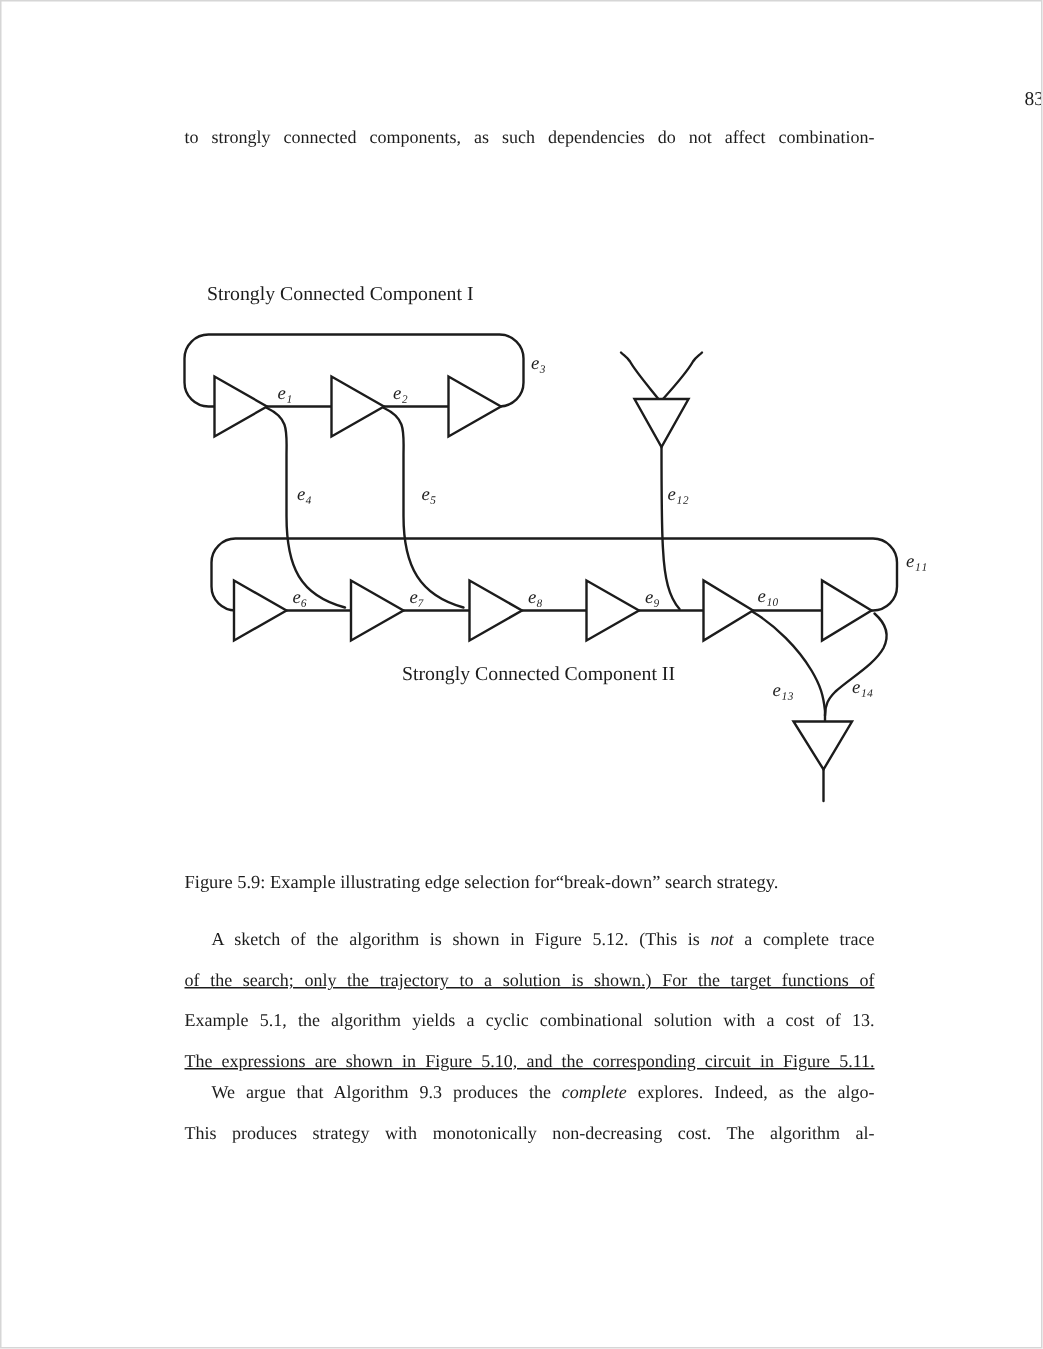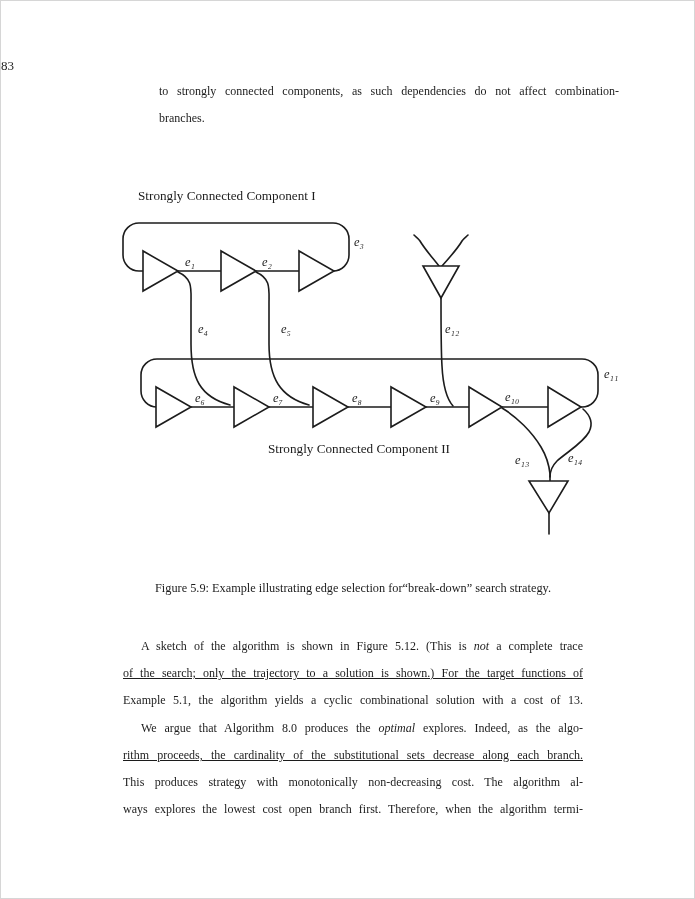--- a/index.html
+++ b/index.html
@@ -9,57 +9,56 @@
     background:#ffffff;
     border:1px solid #d6d6d6;
     box-sizing:border-box;
     margin:0 auto;
     font-family:"Liberation Serif","DejaVu Serif",serif;
     color:#1c1c1c;
     overflow:hidden;
   }
   .pageno{
     position:absolute;top:57px;left:0;width:695px;
-    text-align:left;font-size:13px;
+    text-align:right;font-size:13px;
   }
   .textblock{
     position:absolute;left:122px;width:460px;
     font-size:12px;line-height:27px;
   }
   .tline{display:block;text-align:justify;text-align-last:justify;}
   .tline.end{text-align:left;text-align-last:left;}
   .tline.indent{text-indent:18px;}
   .t1{word-spacing:-1px;}
   .t2{word-spacing:-1.8px;text-decoration:underline;}
   .caption{
     position:absolute;top:574px;left:122px;width:460px;
-    text-align:center;font-size:12.3px;line-height:27px;white-space:nowrap;
+    font-size:12.3px;line-height:27px;white-space:nowrap;
   }
   .figwrap{position:absolute;top:185px;left:0;width:695px;height:380px;}
   svg .wire{fill:none;stroke:#1c1c1c;stroke-width:1.6;stroke-linecap:round;}
   svg .gate{fill:#ffffff;stroke:#1c1c1c;stroke-width:1.6;stroke-linejoin:miter;}
   svg .edge-label{
     font-family:"Liberation Serif","DejaVu Serif",serif;
     font-style:italic;font-size:12.5px;fill:#1c1c1c;
   }
   svg .scc-label{
     font-family:"Liberation Serif","DejaVu Serif",serif;
     font-size:13.2px;fill:#1c1c1c;
   }
 </style>
 </head>
 <body>
 
 <div class="page">
 
   <div class="pageno">83</div>
 
-  <div class="textblock" style="top:77px;margin-left:36px;">
+  <div class="textblock" style="top:77px;">
     <span class="tline">to strongly connected components, as such dependencies do not affect combination-</span>
-    <span class="tline end">branches.</span>
   </div>
 
   <div class="figwrap">
     <svg width="695" height="380" viewBox="0 0 695 380">
 
       <text x="137" y="14" class="scc-label">Strongly Connected Component I</text>
 
       <rect x="122" y="37" width="226" height="48" rx="16" class="wire"></rect>
 
       <path class="wire" d="M177,86 C192,93 190,102 190,118 L190,158 C190,192 199,211 229,219"></path>
@@ -104,26 +103,25 @@
       <text x="444" y="147" class="edge-label">e₁₂</text>
       <text x="514" y="278" class="edge-label">e₁₃</text>
       <text x="567" y="276" class="edge-label">e₁₄</text>
 
       <text x="358" y="267" text-anchor="middle" class="scc-label">Strongly Connected Component II</text>
     </svg>
   </div>
 
   <div class="caption">Figure 5.9: Example illustrating edge selection for“break-down” search strategy.</div>
 
-  <div class="textblock" style="top:612px;margin-top:20px;">
+  <div class="textblock" style="top:612px;">
     <span class="tline indent"><span>A sketch of the algorithm is shown in Figure 5.12. (This is</span> <i>not</i> <span>a complete trace</span></span>
     <span class="tline t2">of the search; only the trajectory to a solution is shown.) For the target functions of</span>
     <span class="tline t1">Example 5.1, the algorithm yields a cyclic combinational solution with a cost of 13.</span>
+    <span class="tline t2">The expressions are shown in Figure 5.10, and the corresponding circuit in Figure 5.11.</span>
   </div>
 
   <div class="textblock" style="top:714px;">
-    <span class="tline indent"><span>We argue that Algorithm 8.0 produces the</span> <i>optimal</i> <span>explores. Indeed, as the algo-</span></span>
-    <span class="tline t2">rithm proceeds, the cardinality of the substitutional sets decrease along each branch.</span>
+    <span class="tline indent"><span>We argue that Algorithm 9.3 produces the</span> <i>complete</i> <span>explores. Indeed, as the algo-</span></span>
     <span class="tline">This produces strategy with monotonically non-decreasing cost. The algorithm al-</span>
-    <span class="tline t1">ways explores the lowest cost open branch first. Therefore, when the algorithm termi-</span>
   </div>
 
 </div>
 
 </body></html>

